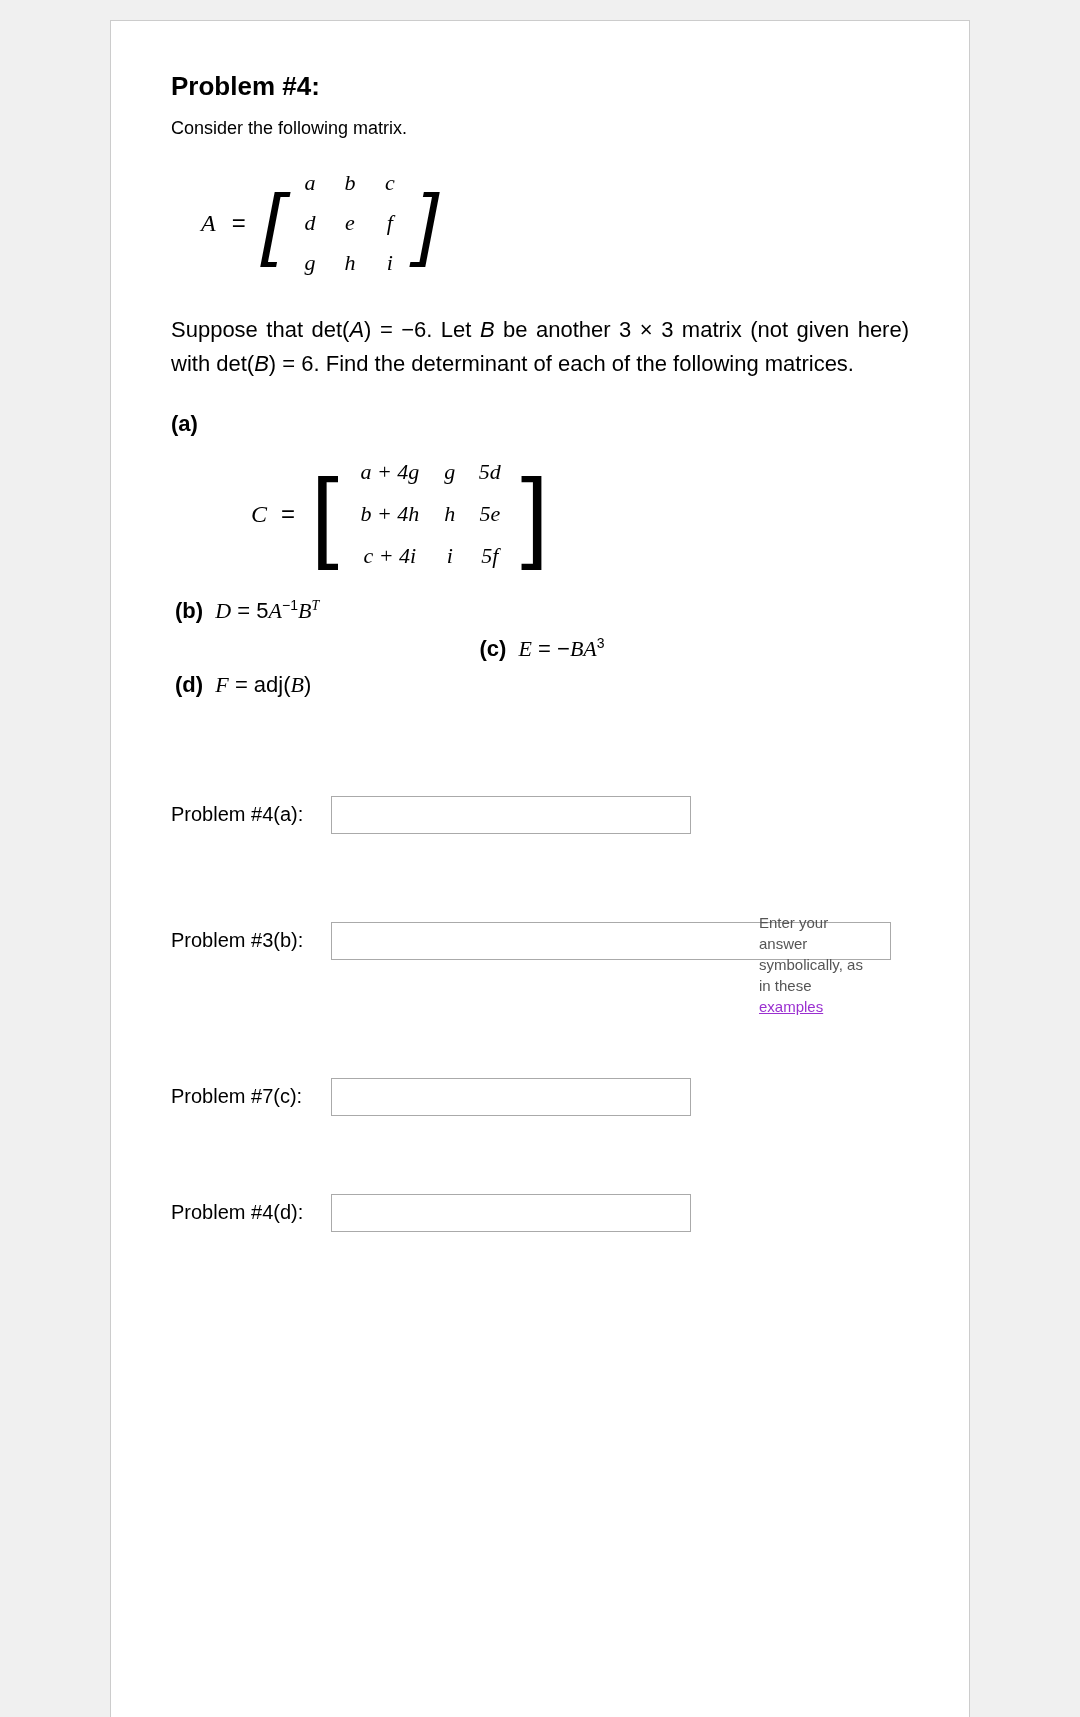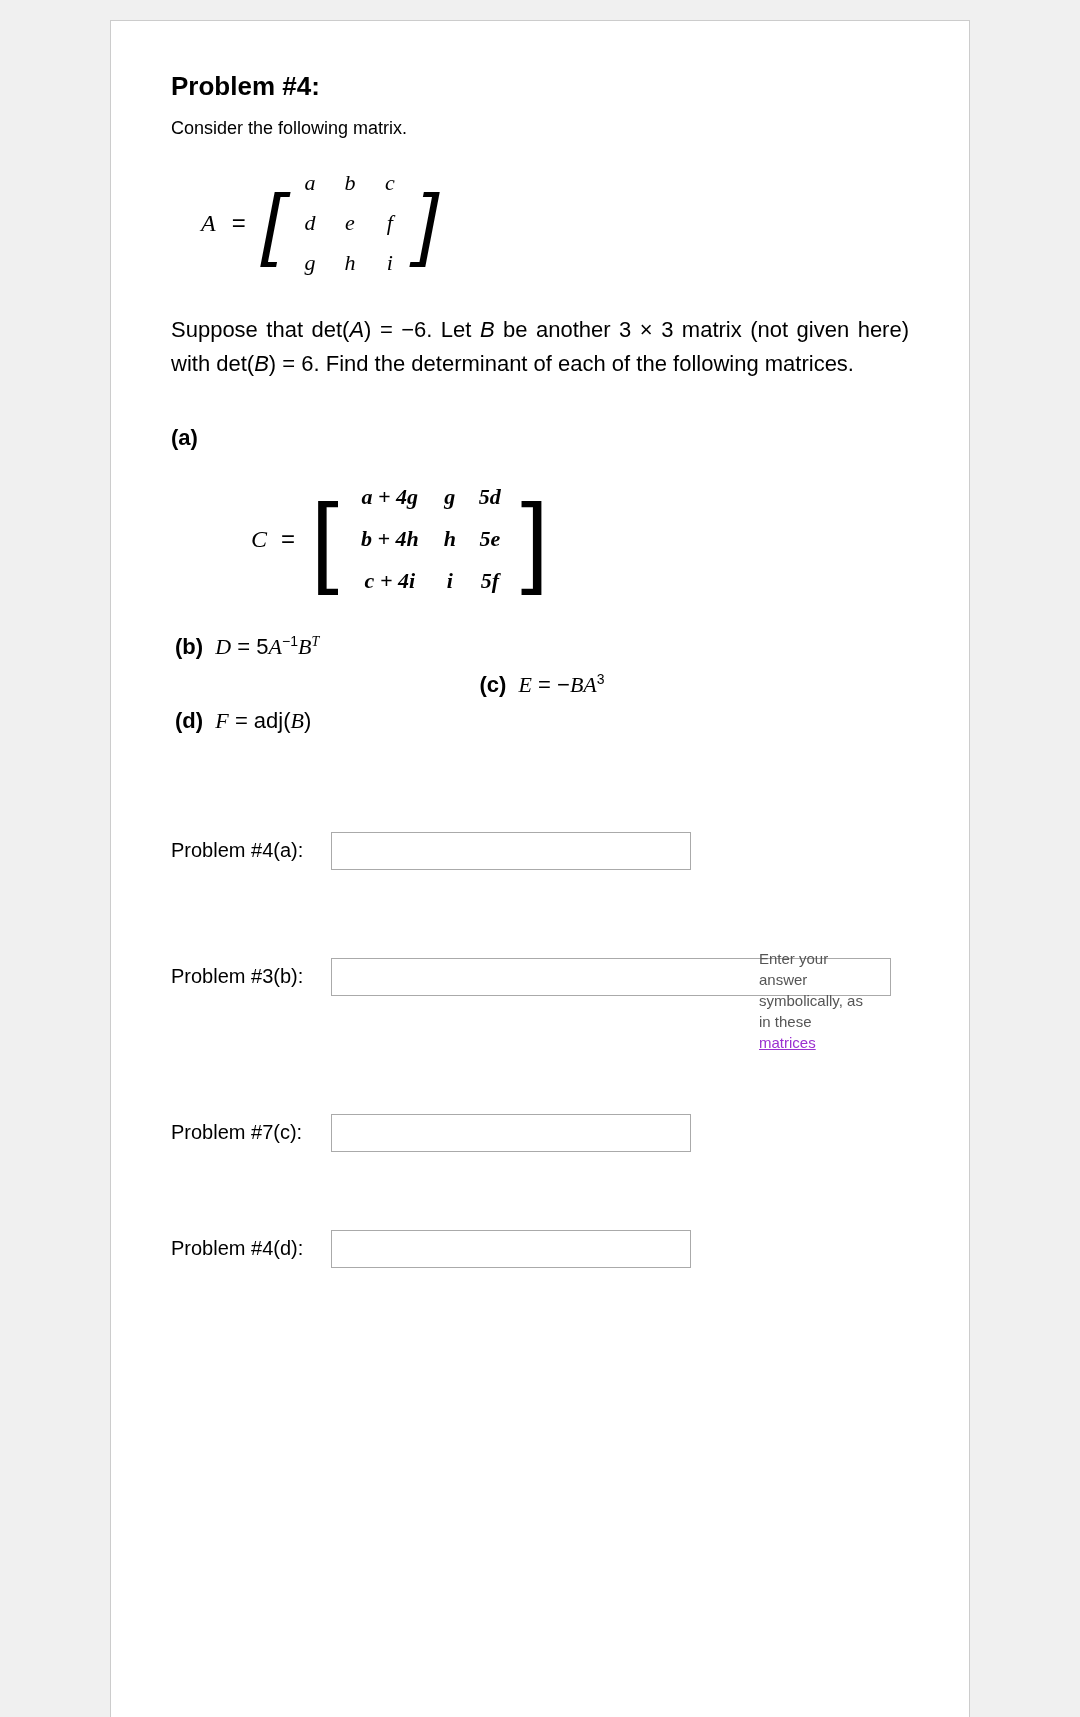--- a/index.html
+++ b/index.html
@@ -69,21 +69,21 @@
       margin: 0 6px;
       font-style: italic;
     }
     .matrix-grid span {
       font-family: Georgia, serif;
       font-size: 22px;
     }
     .description {
       font-size: 22px;
       line-height: 1.55;
-      margin-bottom: 44px;
+      margin-bottom: 30px;
       font-family: Arial, sans-serif;
       text-align: justify;
     }
     .parts-section {
       margin-bottom: 30px;
     }
     .part-label {
       font-size: 22px;
       font-weight: bold;
       font-family: Arial, sans-serif;
@@ -96,23 +96,22 @@
     }
     .part-a .matrix-label {
       margin-right: 14px;
     }
     .part-a-grid {
       display: grid;
       grid-template-columns: 90px 30px 50px;
       grid-template-rows: repeat(3, 42px);
       align-items: center;
       justify-items: center;
-      margin: 15px 6px;
-      font-style: italic;
-      font-weight: bold;
+      margin: 4px 6px;
+      font-style: italic;
     }
     .part-a-grid span {
       font-family: Georgia, serif;
       font-size: 22px;
       white-space: nowrap;
     }
     .part-line {
       font-size: 22px;
       font-family: Arial, sans-serif;
       margin-bottom: 10px;
@@ -267,21 +266,21 @@
   <div style="height:50px;"></div>
 
   <div class="answer-row">
     <span class="answer-label">Problem #3(b):</span>
     <div class="answer-input answer-input-wide"></div>
     <div class="hint-box">
       <span>Enter your</span><br>
       <span>answer</span><br>
       <span>symbolically, as</span><br>
       <span>in these</span><br>
-      <a href="#">matrices</a>
+      <a href="#">examples</a>
     </div>
   </div>
 
   <div style="height:80px;"></div>
 
   <div class="answer-row">
     <span class="answer-label">Problem #7(c):</span>
     <div class="answer-input"></div>
   </div>
 

